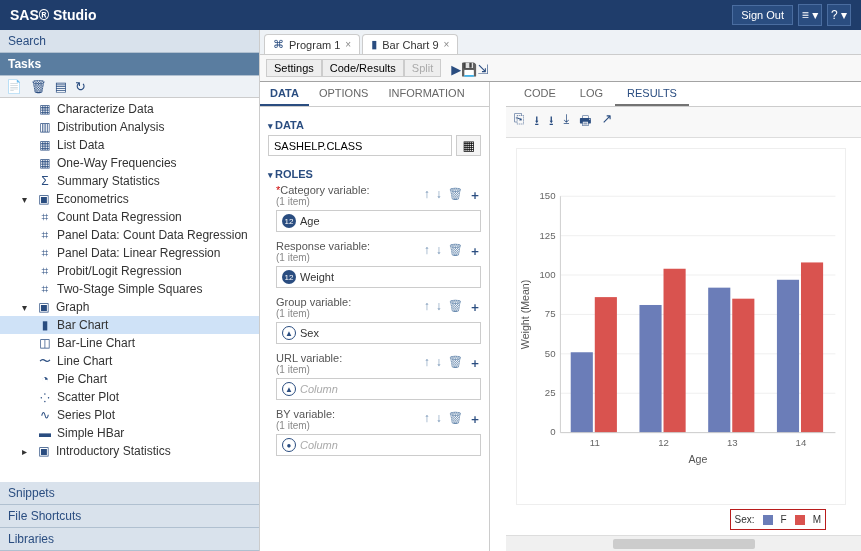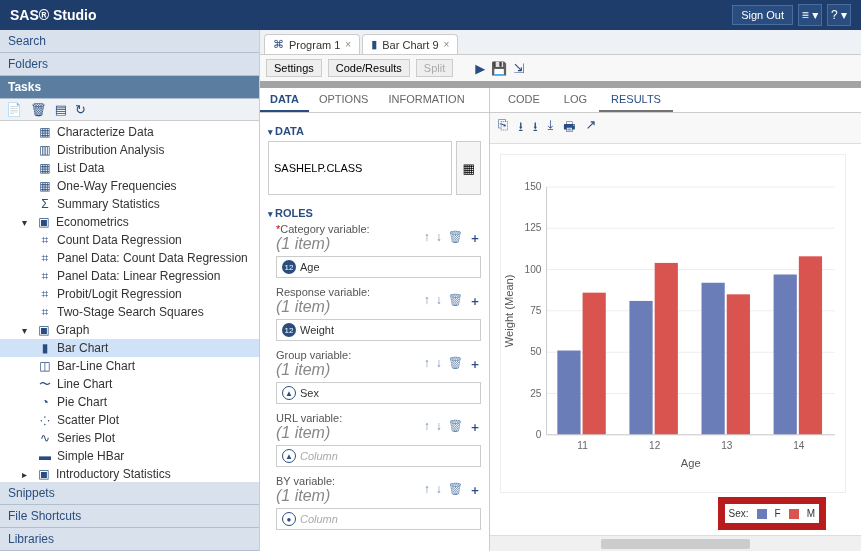--- a/index.html
+++ b/index.html
@@ -19,75 +19,74 @@
 .tree-item { display: flex; align-items: center; padding: 2px 6px; cursor: pointer; gap: 5px; }
 .tree-item.selected { background: #cfe2f7; }
 .tree-indent-1 { padding-left: 22px; }
 .tree-indent-2 { padding-left: 38px; }
 .tree-icon { width: 14px; height: 14px; display: inline-flex; align-items: center; justify-content: center; color: #2a4d80; flex-shrink: 0; }
 .tree-caret { width: 10px; color: #333; font-size: 10px; }
 .right-panel { flex: 1; display: flex; flex-direction: column; }
 .tabs-row { background: #eef2f6; border-bottom: 1px solid #ccc; display: flex; padding: 4px 4px 0 4px; gap: 2px; }
 .tab { background: #fff; border: 1px solid #ccc; border-bottom: none; border-radius: 4px 4px 0 0; padding: 3px 8px; display: flex; align-items: center; gap: 5px; cursor: pointer; font-size: 11px; }
 .tab-close { color: #888; cursor: pointer; font-size: 10px; }
-.toolbar2 { background: #f8f8f8; border-bottom: 7px solid #a3a3a3; display: flex; align-items: center; padding: 4px 6px; gap: 6px; }
+.toolbar2 { background: #f8f8f8; border-bottom: 1px solid #a3a3a3; display: flex; align-items: flex-end; padding: 4px 6px; }
 .toolbar2 .tbtn { background: #eee; border: 1px solid #ccc; padding: 2px 7px; font-size: 11px; cursor: pointer; }
 .toolbar2 .tbtn.disabled { color: #aaa; }
 .toolbar2 .icon { cursor: pointer; color: #2a4d80; font-size: 13px; }
-.content-split { flex: 1; display: flex; }
+.content-split { flex: 1; display: flex; gap: 16px; }
 .config-panel { width: 230px; border-right: 1px solid #ccc; display: flex; flex-direction: column; }
 .subtabs { display: flex; border-bottom: 1px solid #ccc; }
 .subtab { padding: 5px 10px; font-size: 11px; color: #666; cursor: pointer; }
 .subtab.active { color: #2a4d80; border-bottom: 2px solid #2a4d80; font-weight: bold; }
 .config-body { padding: 8px; overflow-y: auto; flex: 1; }
 .section-hdr { color: #2a4d80; font-weight: bold; font-size: 11px; padding: 4px 0; cursor: pointer; }
 .section-hdr::before { content: "▾ "; font-size: 9px; }
 .data-select { display: flex; gap: 4px; margin-bottom: 8px; }
-.data-select input { flex: 1; border: 1px solid #ccc; padding: 20px 5px; font-size: 11px; }
+.data-select input { flex: 1; border: 1px solid #ccc; padding: 3px 5px; font-size: 11px; }
 .data-select button { border: 1px solid #ccc; background: #f5f5f5; padding: 2px 5px; cursor: pointer; }
 .role-block { margin-bottom: 8px; padding-left: 8px; }
 .role-title { font-size: 11px; color: #555; display: flex; justify-content: space-between; align-items: center; }
 .role-title .req { color: #c00; }
-.role-count { font-style: italic; color: #888; font-size: 16px; }
+.role-count { color: #888; font-size: 10px; }
 .role-actions { display: flex; gap: 6px; color: #6b8cb0; font-size: 12px; }
 .role-actions span { cursor: pointer; }
 .role-value { border: 1px solid #ccc; padding: 3px 5px; font-size: 11px; margin-top: 3px; display: flex; gap: 4px; align-items: center; }
 .role-value.placeholder { color: #aaa; font-style: italic; }
 .role-pill { display: inline-flex; width: 14px; height: 14px; border-radius: 50%; background: #2a4d80; color: #fff; font-size: 8px; align-items: center; justify-content: center; }
 .results-panel { flex: 1; display: flex; flex-direction: column; }
 .results-tabs { display: flex; border-bottom: 1px solid #ccc; padding-left: 6px; }
 .rtab { padding: 5px 12px; font-size: 11px; color: #666; cursor: pointer; }
 .rtab.active { color: #2a4d80; border-bottom: 2px solid #737373; }
 .results-toolbar { background: #f8f8f8; padding: 4px 8px; border-bottom: 1px solid #ddd; display: flex; gap: 10px; color: #2a4d80; font-size: 13px; }
 .results-toolbar span { cursor: pointer; }
 .chart-area { flex: 1; padding: 10px 15px 5px 10px; display: flex; flex-direction: column; }
 .chart { flex: 1; position: relative; border: 1px solid #eee; }
 .chart svg { width: 100%; height: 100%; }
-.legend { font-size: 10px; text-align: right; padding: 4px; border: 7px solid #b91c1c; margin: 4px auto 0; display: inline-flex; gap: 8px; align-items: center; align-self: flex-end; margin-right: 20px; }
+.legend { font-size: 10px; text-align: right; padding: 4px; border: 1px solid #b91c1c; margin: 4px auto 0; display: inline-flex; gap: 8px; align-items: center; align-self: flex-end; margin-right: 20px; }
 .legend .sw { width: 10px; height: 10px; display: inline-block; }
 .scrollbar-h { height: 16px; background: #f0f0f0; border-top: 1px solid #ddd; position: relative; }
 .scrollbar-h .thumb { position: absolute; left: 30%; width: 40%; height: 10px; top: 3px; background: #ccc; border-radius: 2px; }
 </style>
 </head>
 <body>
 
 <div class="header">
   <div class="header-title">SAS® Studio</div>
   <div class="header-right">
     <button class="btn-signout">Sign Out</button>
     <div class="icon-btn">≡ ▾</div>
     <div class="icon-btn">? ▾</div>
   </div>
 </div>
 
 <div class="main">
   <div class="left-panel">
     <div id="accordion-top">
         <div class="accordion-header">Search</div>
-        <div class="accordion-header">Folders</div>
         <div class="accordion-header active">Tasks</div>
       </div>
     <div class="toolbar-row">
       <span>📄</span>
       <span>🗑</span>
       <span>▤</span>
       <span>↻</span>
     </div>
     <div class="tree" id="tree">
         <div class="tree-item tree-indent-2">
@@ -126,21 +125,21 @@
         <div class="tree-item tree-indent-2">
           <span class="tree-icon">⌗</span>
           <span>Panel Data: Linear Regression</span>
         </div>
         <div class="tree-item tree-indent-2">
           <span class="tree-icon">⌗</span>
           <span>Probit/Logit Regression</span>
         </div>
         <div class="tree-item tree-indent-2">
           <span class="tree-icon">⌗</span>
-          <span>Two-Stage Search Squares</span>
+          <span>Two-Stage Simple Squares</span>
         </div>
         <div class="tree-item tree-indent-1">
           <span class="tree-caret">▾</span>
           <span class="tree-icon">▣</span>
           <span>Graph</span>
         </div>
         <div class="tree-item tree-indent-2 selected">
           <span class="tree-icon">▮</span>
           <span>Bar Chart</span>
         </div>

